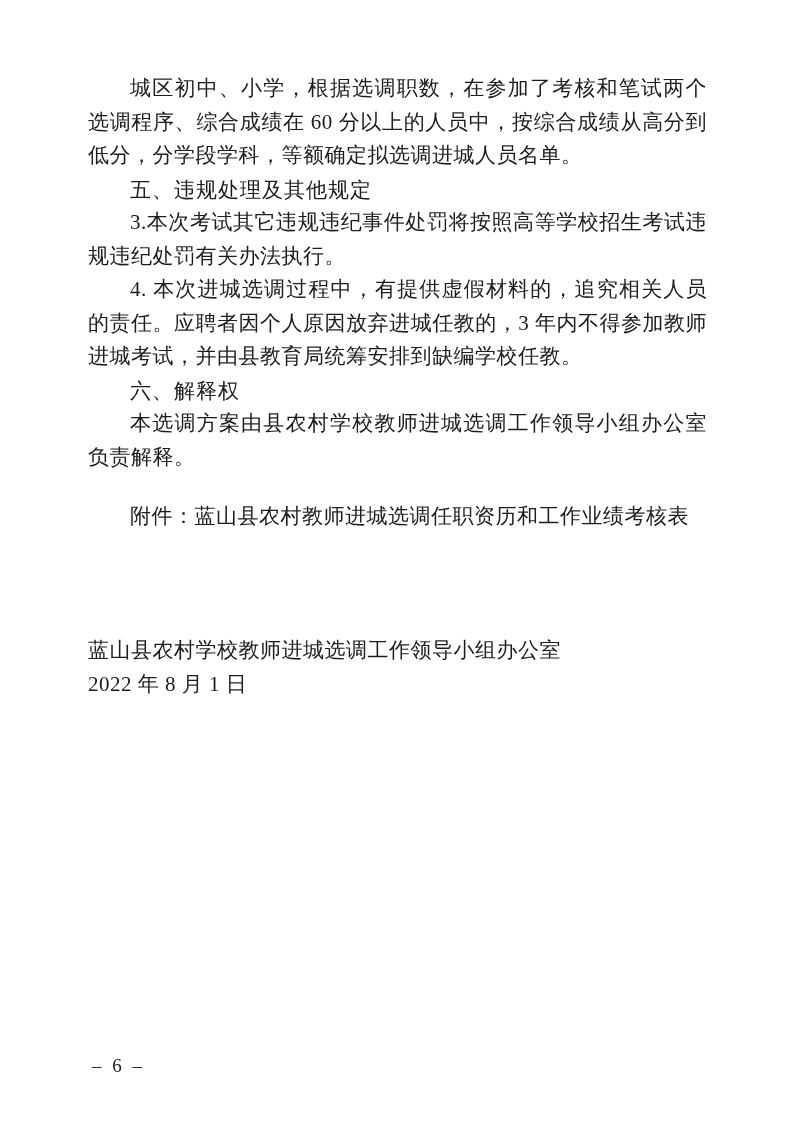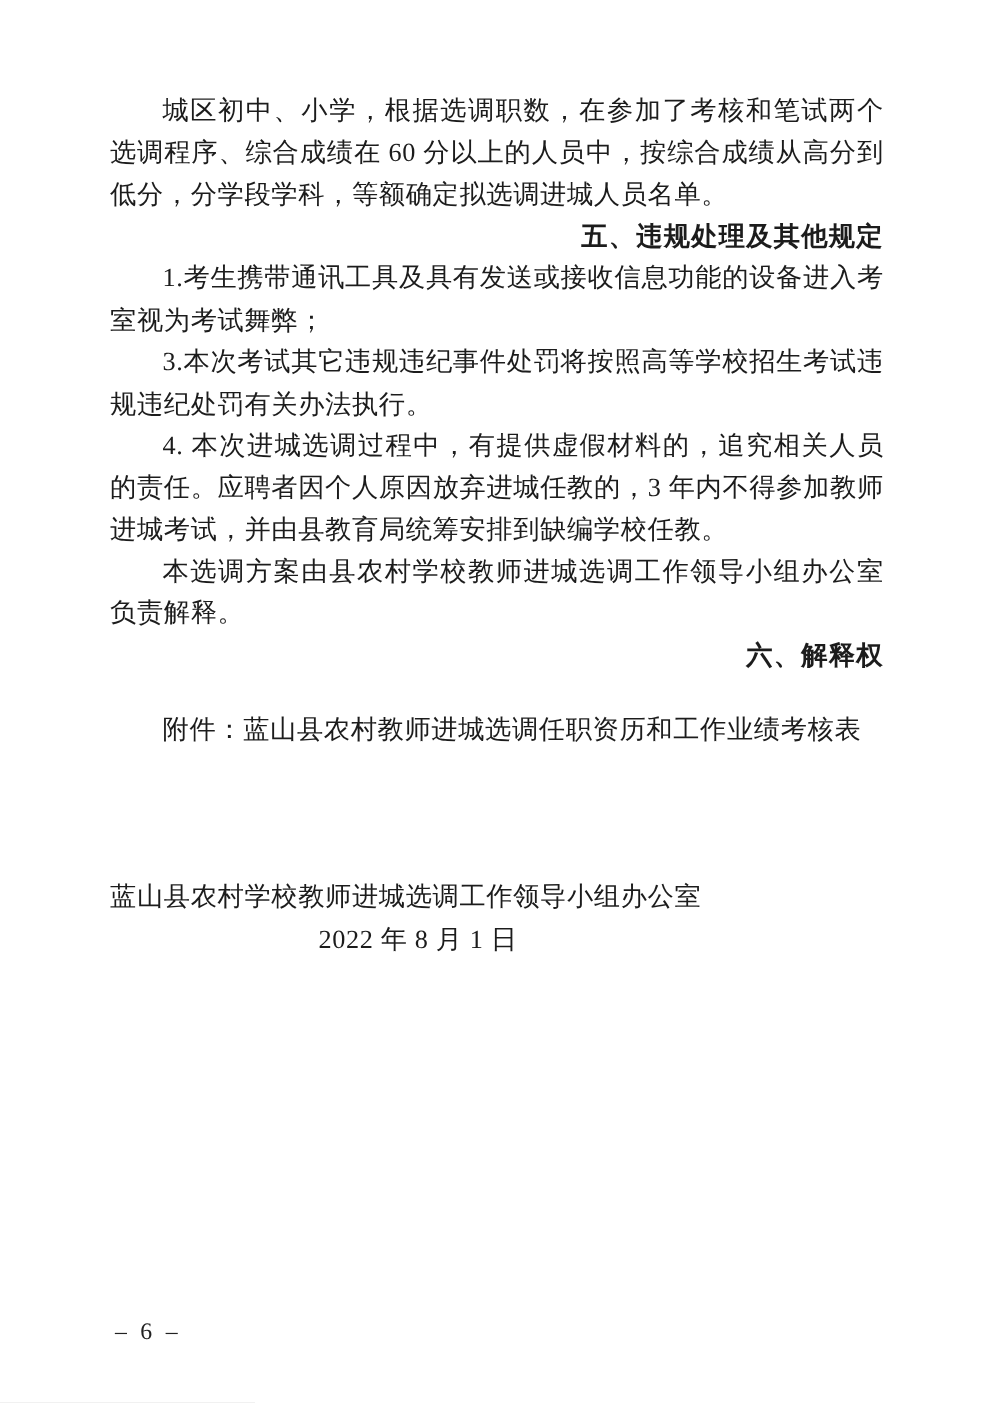--- a/index.html
+++ b/index.html
@@ -26,57 +26,56 @@
   }
   .para {
     margin: 0;
     font-size: 21px;
     line-height: 33.5px;
     text-align: justify;
     text-indent: 2em;
     letter-spacing: 0.5px;
   }
   .heading {
-    font-weight: bold;
+    font-weight: normal;
     font-family: "Liberation Sans", "DejaVu Sans", sans-serif;
-    text-align: right;
+    text-align: left;
     letter-spacing: 1px;
   }
   .attachment {
     margin-top: 26px;
   }
   .signature {
     margin-top: 100.5px;
     text-indent: 0;
   }
   .date {
     text-indent: 0;
-    text-align: center;
+    text-align: left;
     padding-right: 126px;
   }
   .page-number {
     position: absolute;
     left: 92px;
     top: 1054px;
     font-size: 19px;
     line-height: 24px;
     letter-spacing: 3px;
     color: #222222;
   }
 </style>
 </head>
 <body>
 
 <div class="page">
   <div class="content">
     <p class="para">城区初中、小学，根据选调职数，在参加了考核和笔试两个选调程序、综合成绩在 60 分以上的人员中，按综合成绩从高分到低分，分学段学科，等额确定拟选调进城人员名单。</p>
     <p class="para heading">五、违规处理及其他规定</p>
-    <p class="para">1.考生携带通讯工具及具有发送或接收信息功能的设备进入考室视为考试舞弊；</p>
     <p class="para">3.本次考试其它违规违纪事件处罚将按照高等学校招生考试违规违纪处罚有关办法执行。</p>
     <p class="para">4. 本次进城选调过程中，有提供虚假材料的，追究相关人员的责任。应聘者因个人原因放弃进城任教的，3 年内不得参加教师进城考试，并由县教育局统筹安排到缺编学校任教。</p>
+    <p class="para heading">六、解释权</p>
     <p class="para">本选调方案由县农村学校教师进城选调工作领导小组办公室负责解释。</p>
-    <p class="para heading">六、解释权</p>
     <p class="para attachment">附件：蓝山县农村教师进城选调任职资历和工作业绩考核表</p>
     <p class="para signature">蓝山县农村学校教师进城选调工作领导小组办公室</p>
     <p class="para date">2022 年 8 月 1 日</p>
   </div>
   <div class="page-number">– 6 –</div>
 </div>
 
 </body></html>

